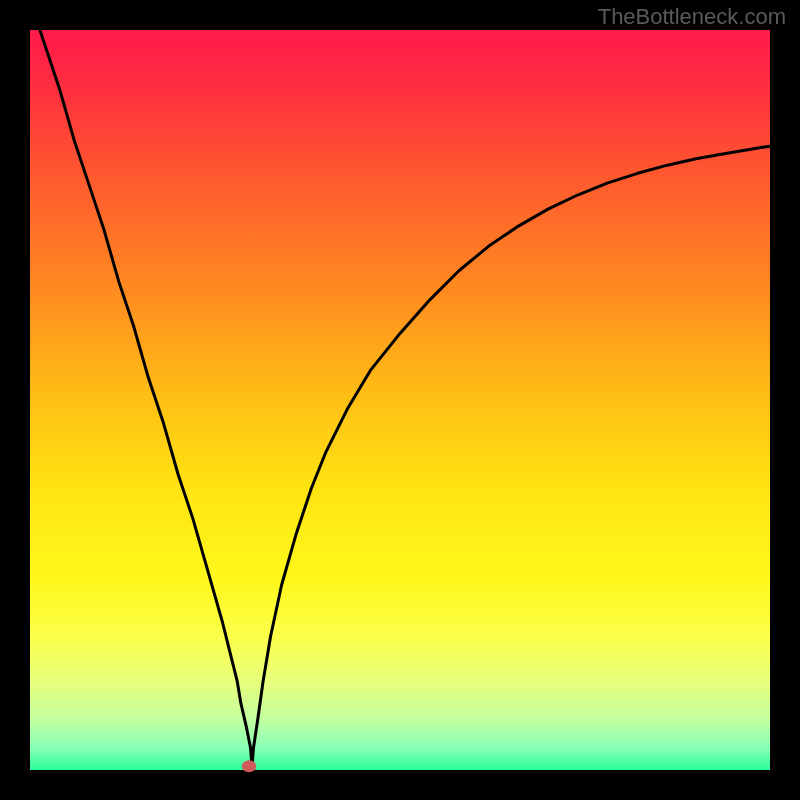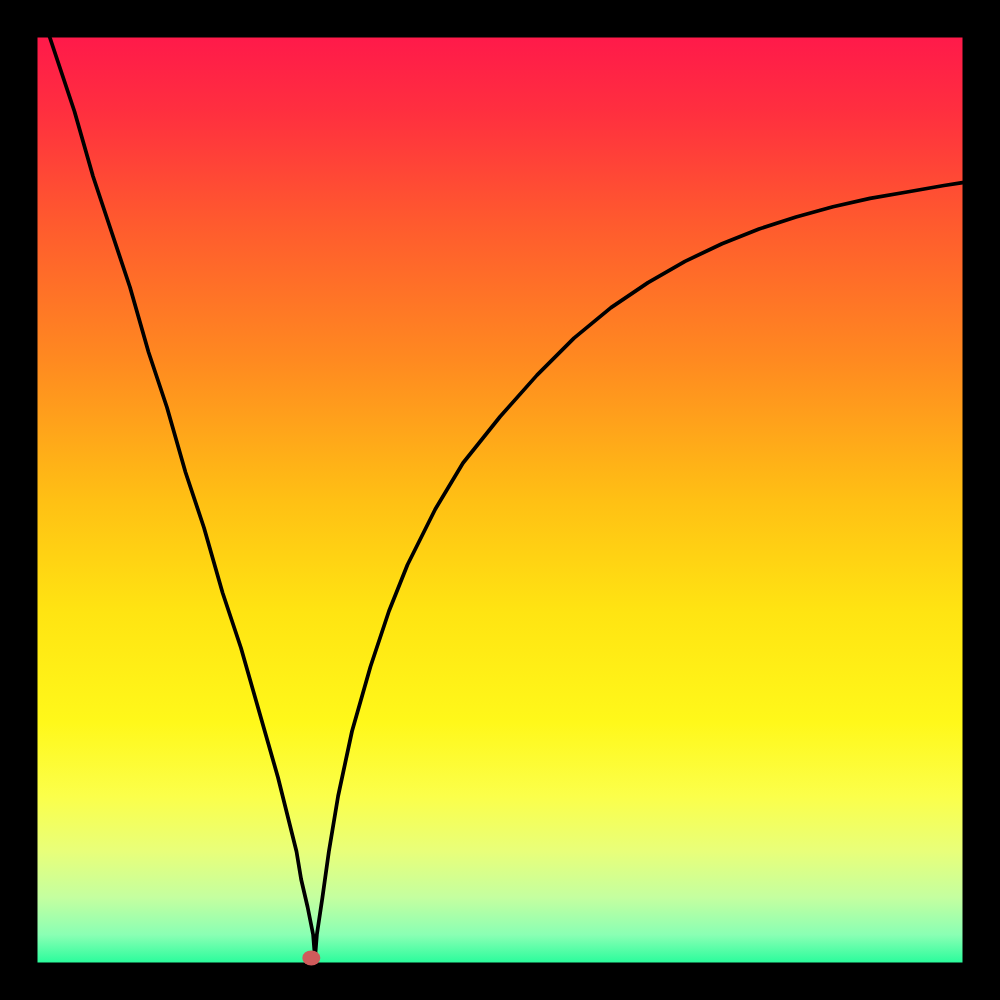--- a/index.html
+++ b/index.html
@@ -26,20 +26,21 @@
     z-index: 10;
   }
   svg {
     display: block;
   }
 </style>
 </head>
 <body>
 
 <div class="container">
+  <div class="watermark">TheBottleneck.com</div>
   <svg id="chart-svg" width="800" height="800" viewBox="0 0 800 800">
     <defs>
       <linearGradient id="bg-grad" x1="0" y1="0" x2="0" y2="1">
           <stop offset="0%" stop-color="#ff1a4a"></stop>
           <stop offset="8%" stop-color="#ff2f3f"></stop>
           <stop offset="20%" stop-color="#ff5a2e"></stop>
           <stop offset="35%" stop-color="#ff8a20"></stop>
           <stop offset="50%" stop-color="#ffc014"></stop>
           <stop offset="62%" stop-color="#ffe412"></stop>
           <stop offset="74%" stop-color="#fff81a"></stop>

